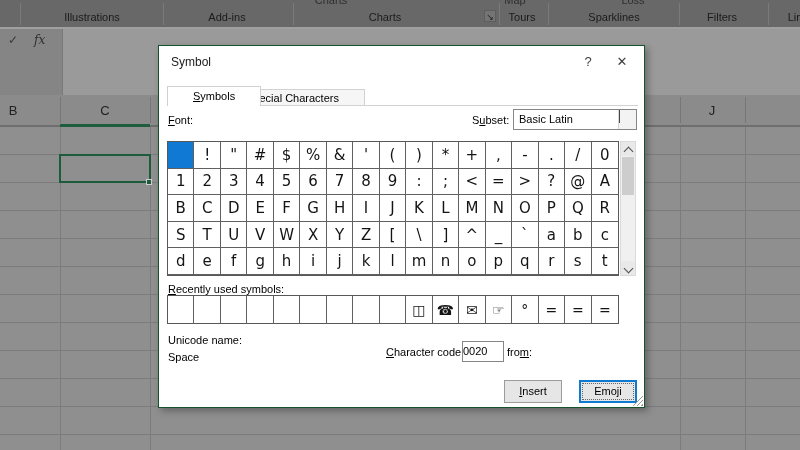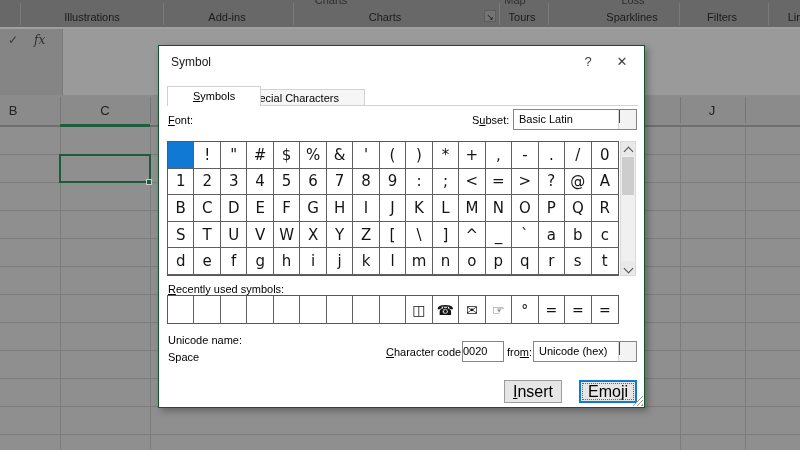--- a/index.html
+++ b/index.html
@@ -95,21 +95,21 @@
                grid-template-columns:repeat(17,1fr);grid-auto-rows:27px;}
   .recent-cell{border-right:1px solid #606060;display:flex;align-items:center;
                justify-content:center;font-family:"DejaVu Sans",sans-serif;
                font-size:14px;color:#141414;}
   .recent-cell:nth-child(17n){border-right:none;}
 
   .textbox{position:absolute;background:#fff;border:1px solid #868686;box-sizing:border-box;
            font-size:11px;line-height:19px;}
 
   .btn{position:absolute;width:58px;height:23px;background:#e6e6e6;border:1px solid #9c9c9c;
-       box-sizing:border-box;font-size:16px;text-align:center;line-height:21px;color:#000;}
+       box-sizing:border-box;font-size:11px;text-align:center;line-height:21px;color:#000;}
   .btn.default{border:2px solid #0f7ad1;line-height:19px;
                outline:1px dotted #666;outline-offset:-4px;}
 
   .grip{position:absolute;right:1px;bottom:1px;width:11px;height:11px;
         background:repeating-linear-gradient(135deg,transparent 0 2px,#9a9a9a 2px 3px);
         clip-path:polygon(100% 0,100% 100%,0 100%);}
 </style>
 </head>
 <body>
 
@@ -117,21 +117,21 @@
   <div id="ribbon-partials">
       <div class="partial" style="left: 331px;">Charts</div>
       <div class="partial" style="left: 515px;">Map</div>
       <div class="partial" style="left: 633px;">Loss</div>
     </div>
   <div id="ribbon-groups">
       <div class="grp" style="left: 92px;">Illustrations</div>
       <div class="grp" style="left: 227px;">Add-ins</div>
       <div class="grp" style="left: 385px;">Charts</div>
       <div class="grp" style="left: 522px;">Tours</div>
-      <div class="grp" style="left: 614px; margin-left: 18px;">Sparklines</div>
+      <div class="grp" style="left: 614px;">Sparklines</div>
       <div class="grp" style="left: 722px;">Filters</div>
       <div class="grp" style="left: 795px;">Lin</div>
     </div>
   <div id="ribbon-seps">
       <div class="sep" style="left: 20px;"></div>
       <div class="sep" style="left: 163px;"></div>
       <div class="sep" style="left: 293px;"></div>
       <div class="sep" style="left: 499px;"></div>
       <div class="sep" style="left: 548px;"></div>
       <div class="sep" style="left: 679px;"></div>
@@ -309,22 +309,18 @@
       <div class="recent-cell">=</div>
     </div>
 
   <div class="lbl" style="left:9px;top:288px;">Unicode name:</div>
   <div class="lbl" style="left:9px;top:305px;">Space</div>
 
   <div class="lbl" style="left:227px;top:300px;"><u>C</u>haracter code:</div>
   <div class="textbox" style="left:303px;top:295px;width:42px;height:21px;">0020</div>
 
   <div class="lbl" style="left:348px;top:300px;">fro<u>m</u>:</div>
-  <div class="combo" style="left:374px;top:295px;width:104px;height:21px;">
-    <span class="val">Unicode (hex)</span>
-    <span class="arrowbox"><span class="chev"></span></span>
-  </div>
 
   <div class="btn" style="left:345px;top:334px;"><u>I</u>nsert</div>
   <div class="btn default" style="left:420px;top:334px;">Emoji</div>
 
   <div class="grip"></div>
 </div>
 
 </body></html>

